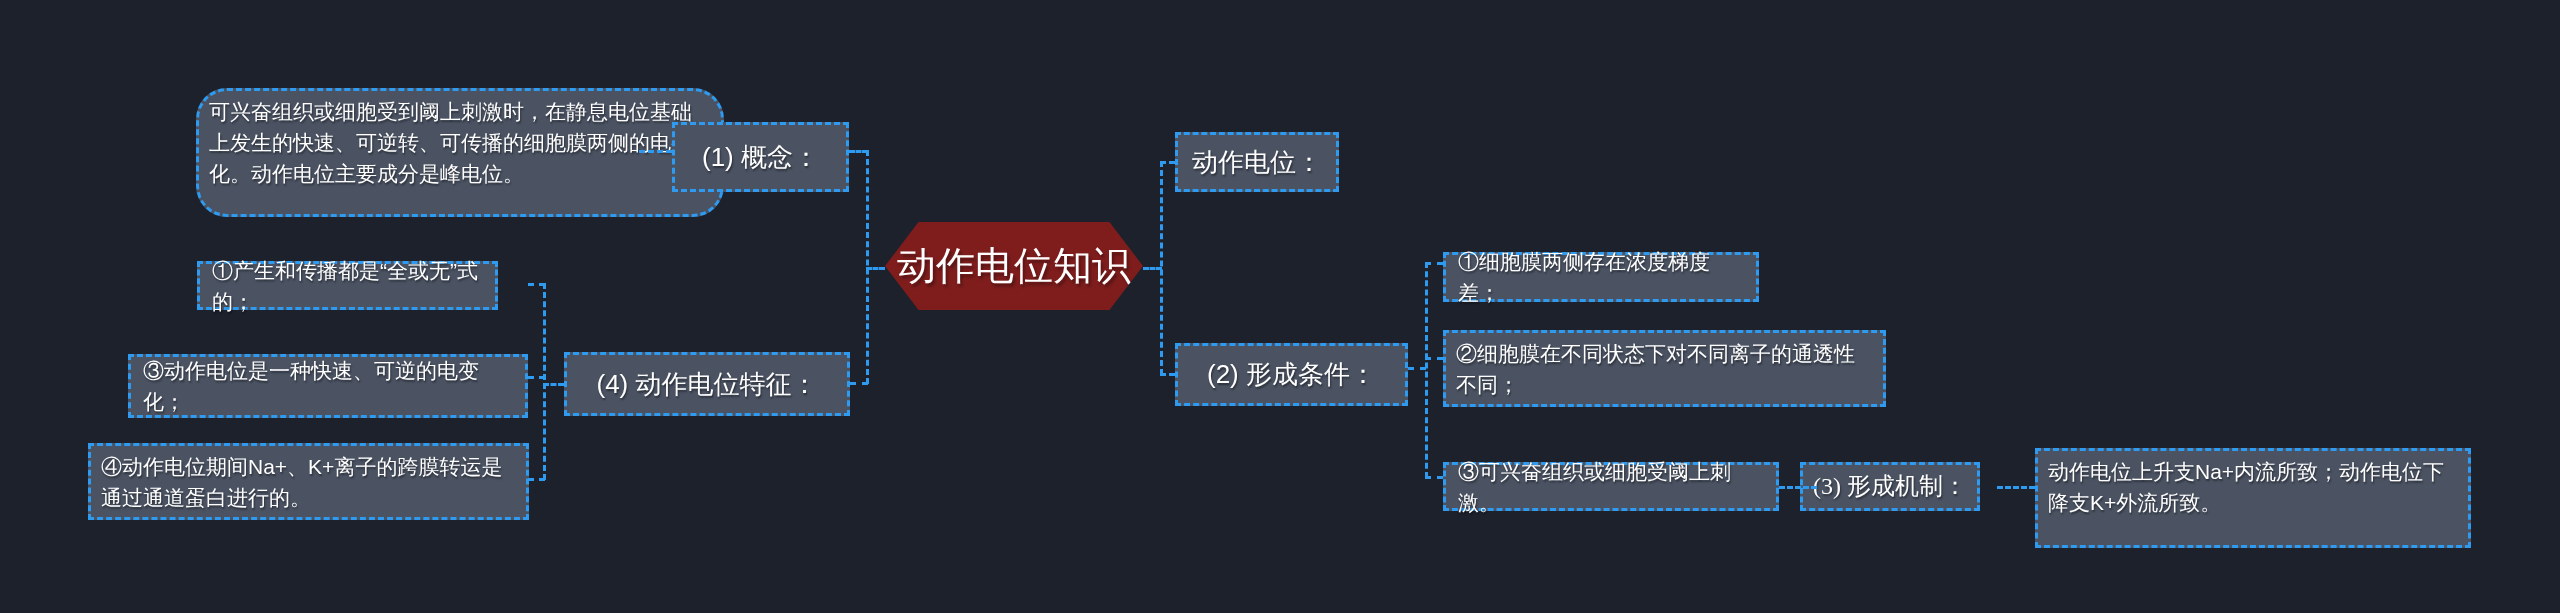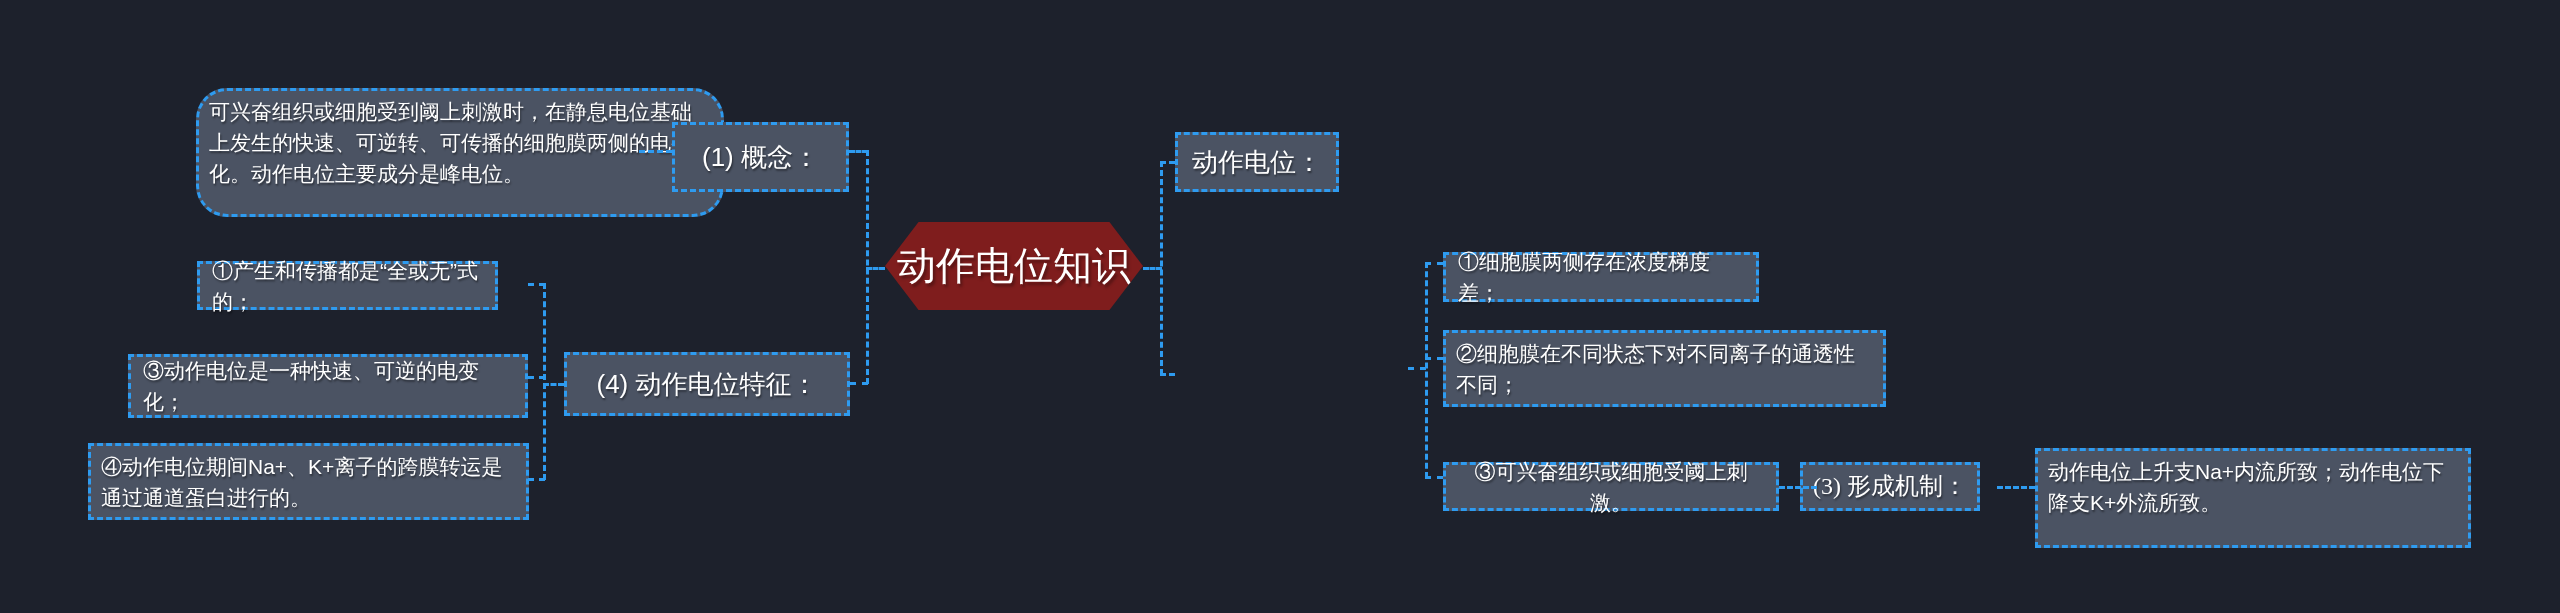--- a/index.html
+++ b/index.html
@@ -36,23 +36,24 @@
 
   <div class="node body" style="left:196px;top:88px;width:528px;height:129px;border-radius:31px;">可兴奋组织或细胞受到阈上刺激时，在静息电位基础上发生的快速、可逆转、可传播的细胞膜两侧的电变化。动作电位主要成分是峰电位。</div>
   <div class="node label" style="left:672px;top:122px;width:177px;height:70px;">(1) 概念：</div>
 
   <div class="node single" style="left:171px;top:261px;width:301px;height:49px;margin-left:26px;">①产生和传播都是“全或无”式的；</div>
   <div class="node single" style="left:128px;top:354px;width:400px;height:64px;">③动作电位是一种快速、可逆的电变化；</div>
   <div class="node label" style="left:564px;top:352px;width:286px;height:64px;">(4) 动作电位特征：</div>
   <div class="node body" style="left:88px;top:443px;width:441px;height:77px;">④动作电位期间Na+、K+离子的跨膜转运是通过通道蛋白进行的。</div>
 
   <div class="node label" style="left:1175px;top:132px;width:164px;height:60px;">动作电位：</div>
+  <div class="node label" style="left:1175px;top:343px;width:233px;height:63px;">(2) 形成条件：</div>
   <div class="node single" style="left:1443px;top:252px;width:316px;height:50px;">①细胞膜两侧存在浓度梯度差；</div>
   <div class="node body" style="left:1443px;top:330px;width:443px;height:77px;">②细胞膜在不同状态下对不同离子的通透性不同；</div>
-  <div class="node single" style="left:1443px;top:462px;width:336px;height:49px;text-align:center;">③可兴奋组织或细胞受阈上刺激。</div>
+  <div class="node single" style="left:1443px;top:462px;width:336px;height:49px;">③可兴奋组织或细胞受阈上刺激。</div>
 
   <div class="node label small" style="left:1800px;top:462px;width:180px;height:49px;font-family:Liberation Serif, serif;">(3) 形成机制：</div>
   <div class="node body" style="left:2035px;top:448px;width:436px;height:100px;">动作电位上升支Na+内流所致；动作电位下降支K+外流所致。</div>
 
   <div class="hline" style="left:639px;top:150px;width:33px;"></div>
   <div class="hline" style="left:849px;top:150px;width:19px;"></div>
   <div class="vline" style="left:866px;top:150px;height:234px;"></div>
   <div class="hline" style="left:866px;top:267px;width:19px;"></div>
   <div class="hline" style="left:850px;top:382px;width:18px;"></div>
   <div class="hline" style="left:543px;top:383px;width:21px;"></div>

